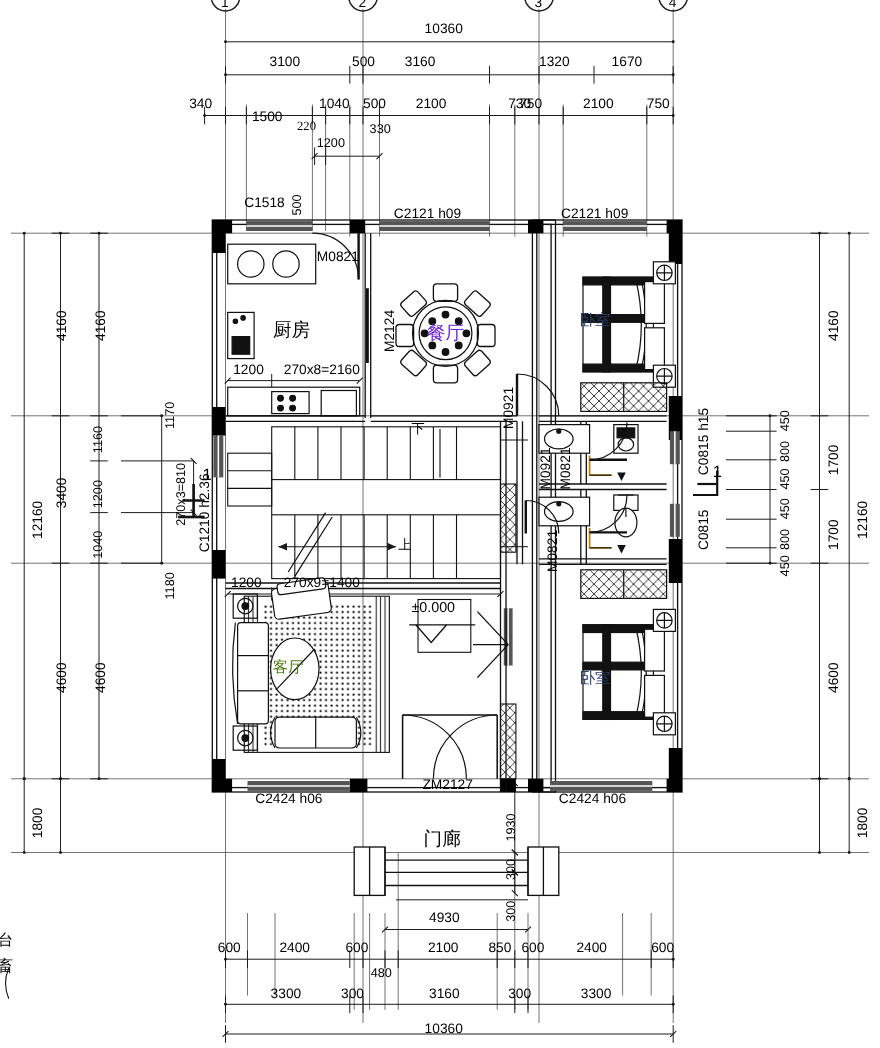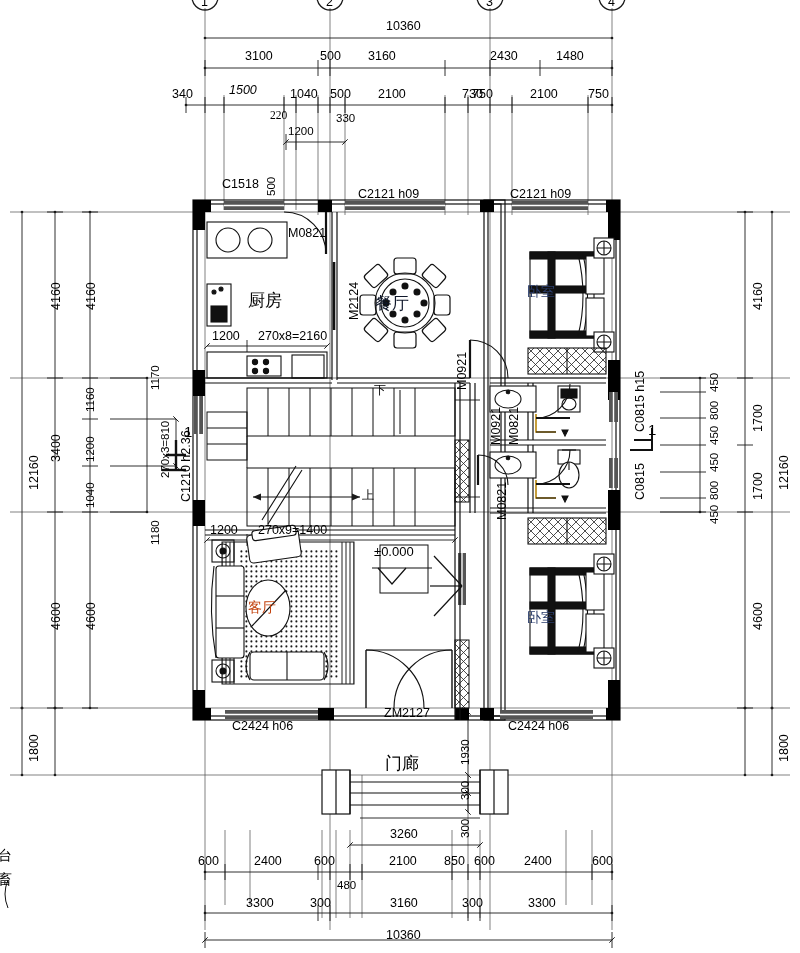--- a/index.html
+++ b/index.html
@@ -600,25 +600,25 @@
 
   <div class="t dim" style="left:201px;top:-4px;">1</div>
   <div class="t dim" style="left:326px;top:-4px;">2</div>
   <div class="t dim" style="left:486px;top:-4px;">3</div>
   <div class="t dim" style="left:608px;top:-4px;">4</div>
 
   <div class="t dim" style="left:386px;top:20px;">10360</div>
   <div class="t dim" style="left:245px;top:50px;text-align:right;">3100</div>
   <div class="t dim" style="left:320px;top:50px;">500</div>
   <div class="t dim" style="left:368px;top:50px;">3160</div>
-  <div class="t dim" style="left:490px;top:50px;">2430</div>
-  <div class="t dim" style="left:556px;top:50px;">1480</div>
+  <div class="t dim" style="left:490px;top:50px;">1320</div>
+  <div class="t dim" style="left:556px;top:50px;">1670</div>
 
   <div class="t dim" style="left:172px;top:88px;">340</div>
-  <div class="t dim" style="left:229px;top:84px;font-style:italic;">1500</div>
+  <div class="t dim" style="left:229px;top:100px;">1500</div>
   <div class="t dim" style="left:290px;top:88px;">1040</div>
   <div class="t dim" style="left:330px;top:88px;">500</div>
   <div class="t dim" style="left:378px;top:88px;">2100</div>
   <div class="t dim" style="left:462px;top:88px;text-align:center;">730</div>
   <div class="t dim" style="left:472px;top:88px;">750</div>
   <div class="t dim" style="left:530px;top:88px;">2100</div>
   <div class="t dim" style="left:588px;top:88px;">750</div>
 
   <div class="t dimS" style="left:270px;top:110px;font-family:Liberation Serif, serif;">220</div>
   <div class="t dimS" style="left:288px;top:126px;">1200</div>
@@ -665,35 +665,35 @@
   <div class="t dim" style="left:524px;top:855px;">2400</div>
   <div class="t dim" style="left:592px;top:855px;">600</div>
 
   <div class="t dim" style="left:246px;top:897px;">3300</div>
   <div class="t dim" style="left:310px;top:897px;">300</div>
   <div class="t dim" style="left:390px;top:897px;">3160</div>
   <div class="t dim" style="left:462px;top:897px;">300</div>
   <div class="t dim" style="left:528px;top:897px;">3300</div>
   <div class="t dim" style="left:386px;top:929px;">10360</div>
 
-  <div class="t dim" style="left:390px;top:828px;">3260</div>
+  <div class="t dim" style="left:390px;top:828px;">4930</div>
   <div class="t dimS vert" style="left:460px;top:765px;">1930</div>
   <div class="t dimS vert" style="left:460px;top:800px;">300</div>
   <div class="t dimS vert" style="left:460px;top:838px;">300</div>
 
   <div class="t dim" style="left:212px;top:330px;">1200</div>
   <div class="t dim" style="left:258px;top:330px;">270x8=2160</div>
   <div class="t dim" style="left:210px;top:524px;">1200</div>
   <div class="t dim" style="left:258px;top:524px;">270x9=1400</div>
 
   <div class="t rm" style="left:248px;top:292px;">厨房</div>
-  <div class="t rm" style="left:375px;top:295px;color:#0f172a;">餐厅</div>
+  <div class="t rm" style="left:388px;top:295px;color:#6d28d9;">餐厅</div>
   <div class="t rmS" style="left:527px;top:284px;color:#2a3d6b;">卧室</div>
   <div class="t rmS" style="left:527px;top:610px;color:#2a3d6b;">卧室</div>
-  <div class="t rmS" style="left:248px;top:600px;color:#c2410c;">客厅</div>
+  <div class="t rmS" style="left:248px;top:600px;color:#4d7c0f;">客厅</div>
   <div class="t rm" style="left:385px;top:755px;">门廊</div>
 
   <div class="t arrw" style="left:374px;top:384px;">下</div>
   <div class="t arrw" style="left:362px;top:489px;">上</div>
 
   <div class="t lvl" style="left:374px;top:545px;">±0.000</div>
 
   <div class="t tag" style="left:222px;top:178px;text-align:center;">C1518</div>
   <div class="t tag" style="left:358px;top:188px;">C2121  h09</div>
   <div class="t tag" style="left:510px;top:188px;">C2121  h09</div>

